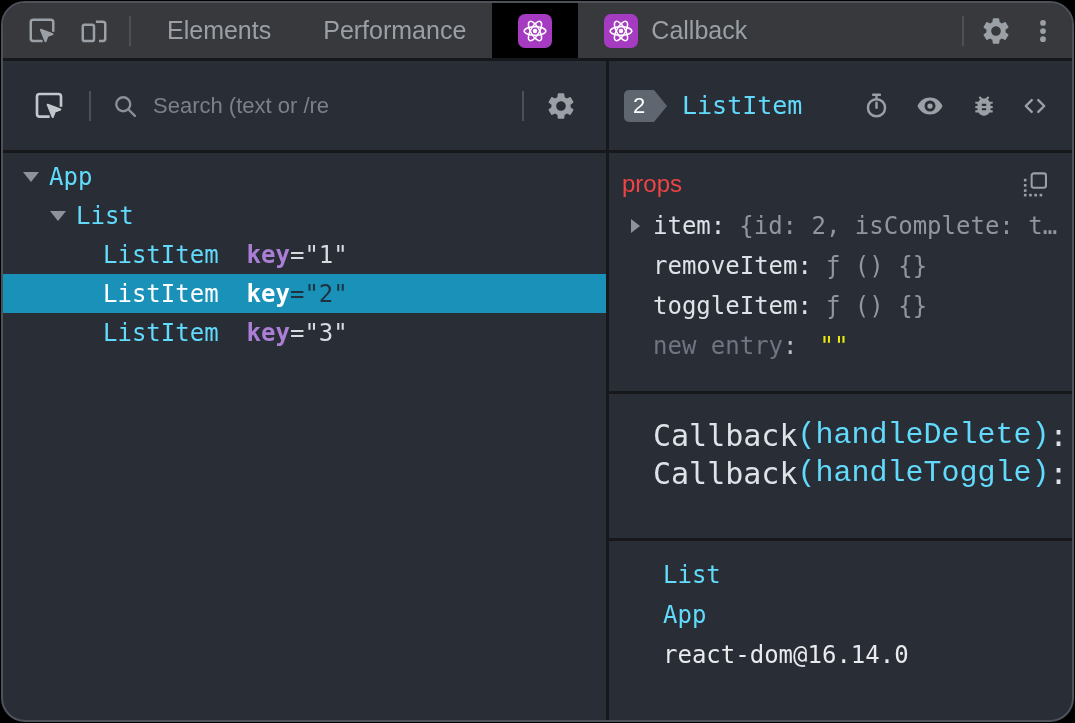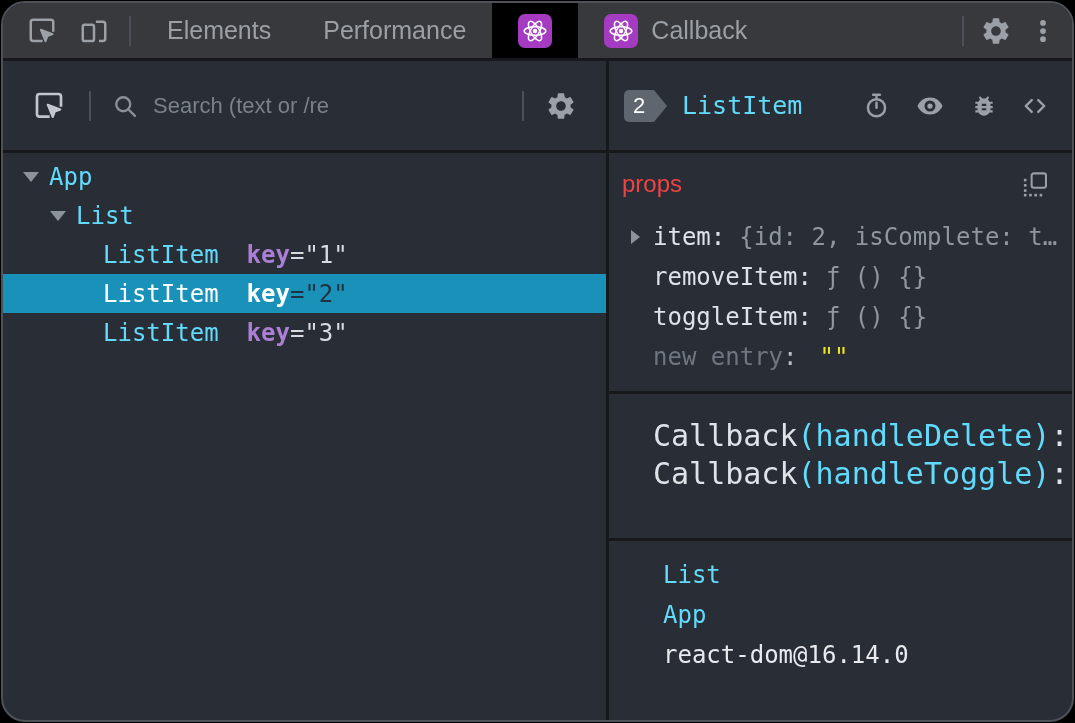--- a/index.html
+++ b/index.html
@@ -92,31 +92,31 @@
 
   
   .section { border-bottom: 3px solid #16181c; padding: 0 24px 0 13px; overflow: hidden; }
   .sec-props { height: 241px; flex: 0 0 241px; padding-top: 16px; }
   .sec-hooks { height: 147px; flex: 0 0 147px; padding-top: 14px; }
   .sec-rendered { flex: 1; border-bottom: none; padding-top: 8px; }
   .sec-header { display: flex; align-items: center; justify-content: space-between; height: 30px; }
   .sec-title { color: #ef4444; font-size: 24px; }
   .copy-btn { color: #9aa0a6; display: flex; }
 
-  .kv-rows { margin-top: 18px; }
+  .kv-rows { margin-top: 7px; }
   .sec-hooks .kv-rows { margin-top: 8px; }
   .kv {
     position: relative; height: 40px; display: flex; align-items: center;
     font-family: "DejaVu Sans Mono", monospace; font-size: 24px;
     padding-left: 31px; white-space: pre;
   }
   .sec-hooks .kv { font-size: 30px; height: 38px; }
   .kv .expander { position: absolute; left: 9px; top: 13px; }
   .kv .k { color: #dfe3e8; }
-  .kv .hook-args { color: #61dafb; }
+  .kv .hook-args { color: #61dafb; font-family: Liberation Mono, monospace; }
   .kv .colon { color: #dfe3e8; }
   .kv .v { color: #8f96a0; margin-left: 14px; }
   .kv.new-entry .k { color: #6f7681; }
   .kv.new-entry .colon { color: #b9bec5; }
   .kv.new-entry .v { color: #e8e815; margin-left: 22px; }
 
   .r-rows { margin-top: 6px; }
   .r-row {
     height: 40px; display: flex; align-items: center; margin-left: 41px;
     font-family: "DejaVu Sans Mono", monospace; font-size: 24px;

